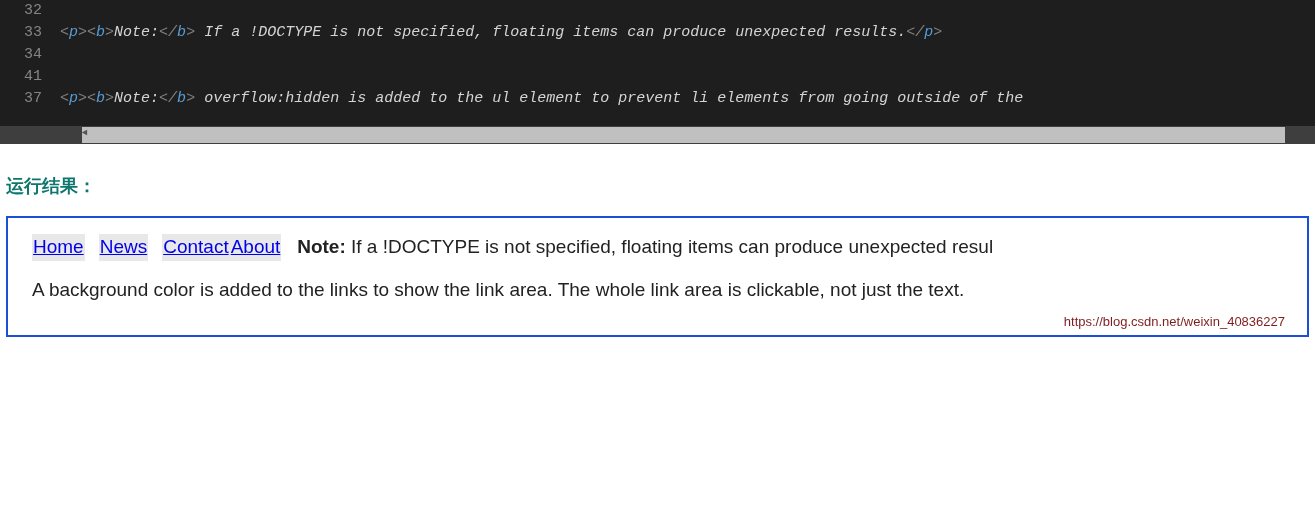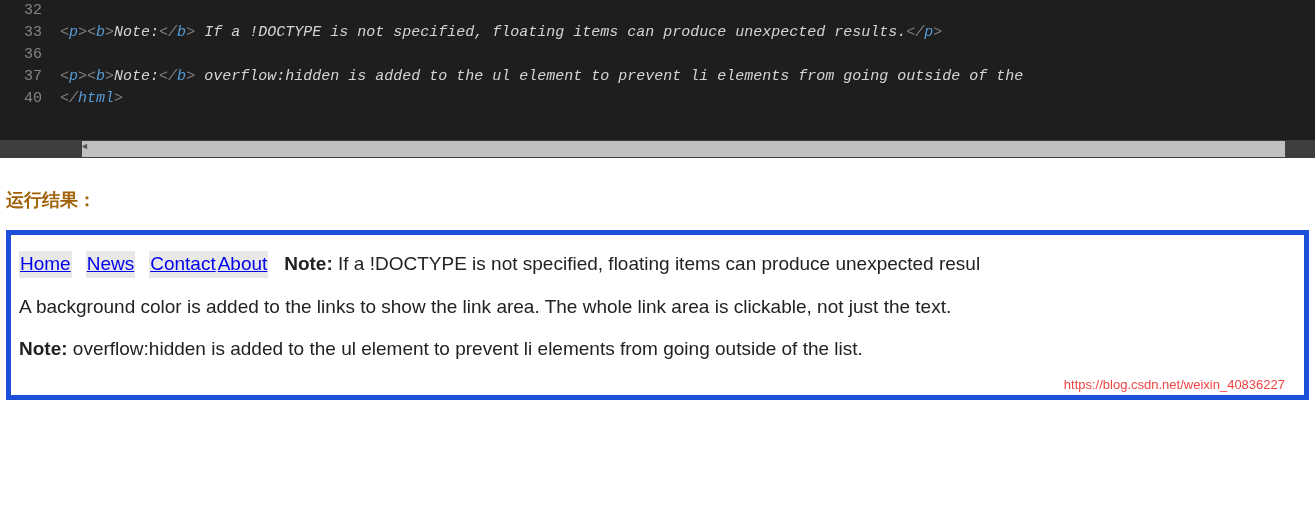--- a/index.html
+++ b/index.html
@@ -1,56 +1,53 @@
 <!DOCTYPE html>
 <html><head>
 <meta charset="utf-8">
 <style>
   * { margin: 0; padding: 0; box-sizing: border-box; }
   body { font-family: -apple-system, "Segoe UI", sans-serif; background: #fff; }
-  .editor { background: #1e1e1e; color: #d4d4d4; font-family: Consolas, "Courier New", monospace; font-size: 15px; line-height: 22px; padding-bottom: 30px; }
+  .editor { background: #1e1e1e; color: #d4d4d4; font-family: Consolas, "Courier New", monospace; font-size: 15px; line-height: 22px; padding-bottom: 16px; }
   .line { display: flex; white-space: pre; }
   .gutter { width: 60px; text-align: right; padding-right: 18px; color: #858585; user-select: none; flex-shrink: 0; }
   .code { flex: 1; overflow: hidden; font-style: italic; }
   .tag { color: #808080; }
   .elname { color: #569cd6; }
   .txt { color: #d4d4d4; }
   .scrollbar-area { background: #3e3e3e; height: 18px; display: flex; align-items: center; padding-left: 82px; }
   .sb-track { background: #c0c0c0; height: 16px; flex: 1; position: relative; margin-right: 30px; }
   .sb-track::before { content: "◄"; position: absolute; left: -2px; top: 0; font-size: 9px; color: #555; }
-  .section-title { color: #a16207; font-weight: bold; font-size: 18px; margin: 30px 0 18px 6px; font-family: "Microsoft YaHei", sans-serif; }
-  .result-box { border: 5px solid #1d4ed8; margin: 0 6px; padding: 16px 8px; font-family: "Segoe UI", Helvetica, sans-serif; font-size: 19px; color: #222; line-height: 1.4; }
+  .section-title { color: #0f766e; font-weight: bold; font-size: 18px; margin: 30px 0 18px 6px; font-family: "Microsoft YaHei", sans-serif; }
+  .result-box { border: 2px solid #1d4ed8; margin: 0 6px; padding: 16px 24px; font-family: "Segoe UI", Helvetica, sans-serif; font-size: 19px; color: #222; line-height: 1.4; }
   .result-box p { margin-bottom: 16px; }
   .navlinks a { color: #0000ee; text-decoration: underline; background: #e8e8e8; display: inline-block; padding: 0 1px; }
   .navlinks .sp { display: inline-block; width: 14px; }
-  .watermark { position: absolute; right: 30px; bottom: 8px; color: #ef4444; font-size: 13px; font-family: sans-serif; }
+  .watermark { position: absolute; right: 30px; bottom: 8px; color: #7f1d1d; font-size: 13px; font-family: sans-serif; }
   .result-wrap { position: relative; }
 </style>
 </head>
 <body>
 
 <div class="editor" id="editor-lines">
     <div class="line"><span class="gutter">32</span><span class="code"></span></div>
     <div class="line"><span class="gutter">33</span><span class="code"><span class="tag">&lt;</span><span class="elname">p</span><span class="tag">&gt;&lt;</span><span class="elname">b</span><span class="tag">&gt;</span><span class="txt">Note:</span><span class="tag">&lt;/</span><span class="elname">b</span><span class="tag">&gt;</span><span class="txt"> If a !DOCTYPE is not specified, floating items can produce unexpected results.</span><span class="tag">&lt;/</span><span class="elname">p</span><span class="tag">&gt;</span></span></div>
-    <div class="line"><span class="gutter">36</span><span class="code"></span></div>
+    <div class="line"><span class="gutter">34</span><span class="code"></span></div>
+    <div class="line"><span class="gutter">41</span><span class="code"></span></div>
     <div class="line"><span class="gutter">37</span><span class="code"><span class="tag">&lt;</span><span class="elname">p</span><span class="tag">&gt;&lt;</span><span class="elname">b</span><span class="tag">&gt;</span><span class="txt">Note:</span><span class="tag">&lt;/</span><span class="elname">b</span><span class="tag">&gt;</span><span class="txt"> overflow:hidden is added to the ul element to prevent li elements from going outside of the</span></span></div>
-    <div class="line"><span class="gutter">40</span><span class="code"><span class="tag">&lt;/</span><span class="elname">html</span><span class="tag">&gt;</span></span></div>
   </div>
 <div class="scrollbar-area">
   <div class="sb-track"></div>
 </div>
 
 <div class="section-title">运行结果：</div>
 
 <div class="result-wrap">
 <div class="result-box">
   <p>
     <span class="navlinks">
       <a href="#">Home</a><span class="sp"></span><a href="#">News</a><span class="sp"></span><a href="#">Contact</a><a href="#">About</a>
     </span>&nbsp;&nbsp;<b>Note:</b><span> If a !DOCTYPE is not specified, floating items can produce unexpected resul</span>
   </p>
   <p>A background color is added to the links to show the link area. The whole link area is clickable, not just the text.</p>
-  <p>
-    <b>Note:</b><span> overflow:hidden is added to the ul element to prevent li elements from going outside of the list.</span>
-  </p>
 </div>
 <div class="watermark">https://blog.csdn.net/weixin_40836227</div>
 </div>
 
 </body></html>

